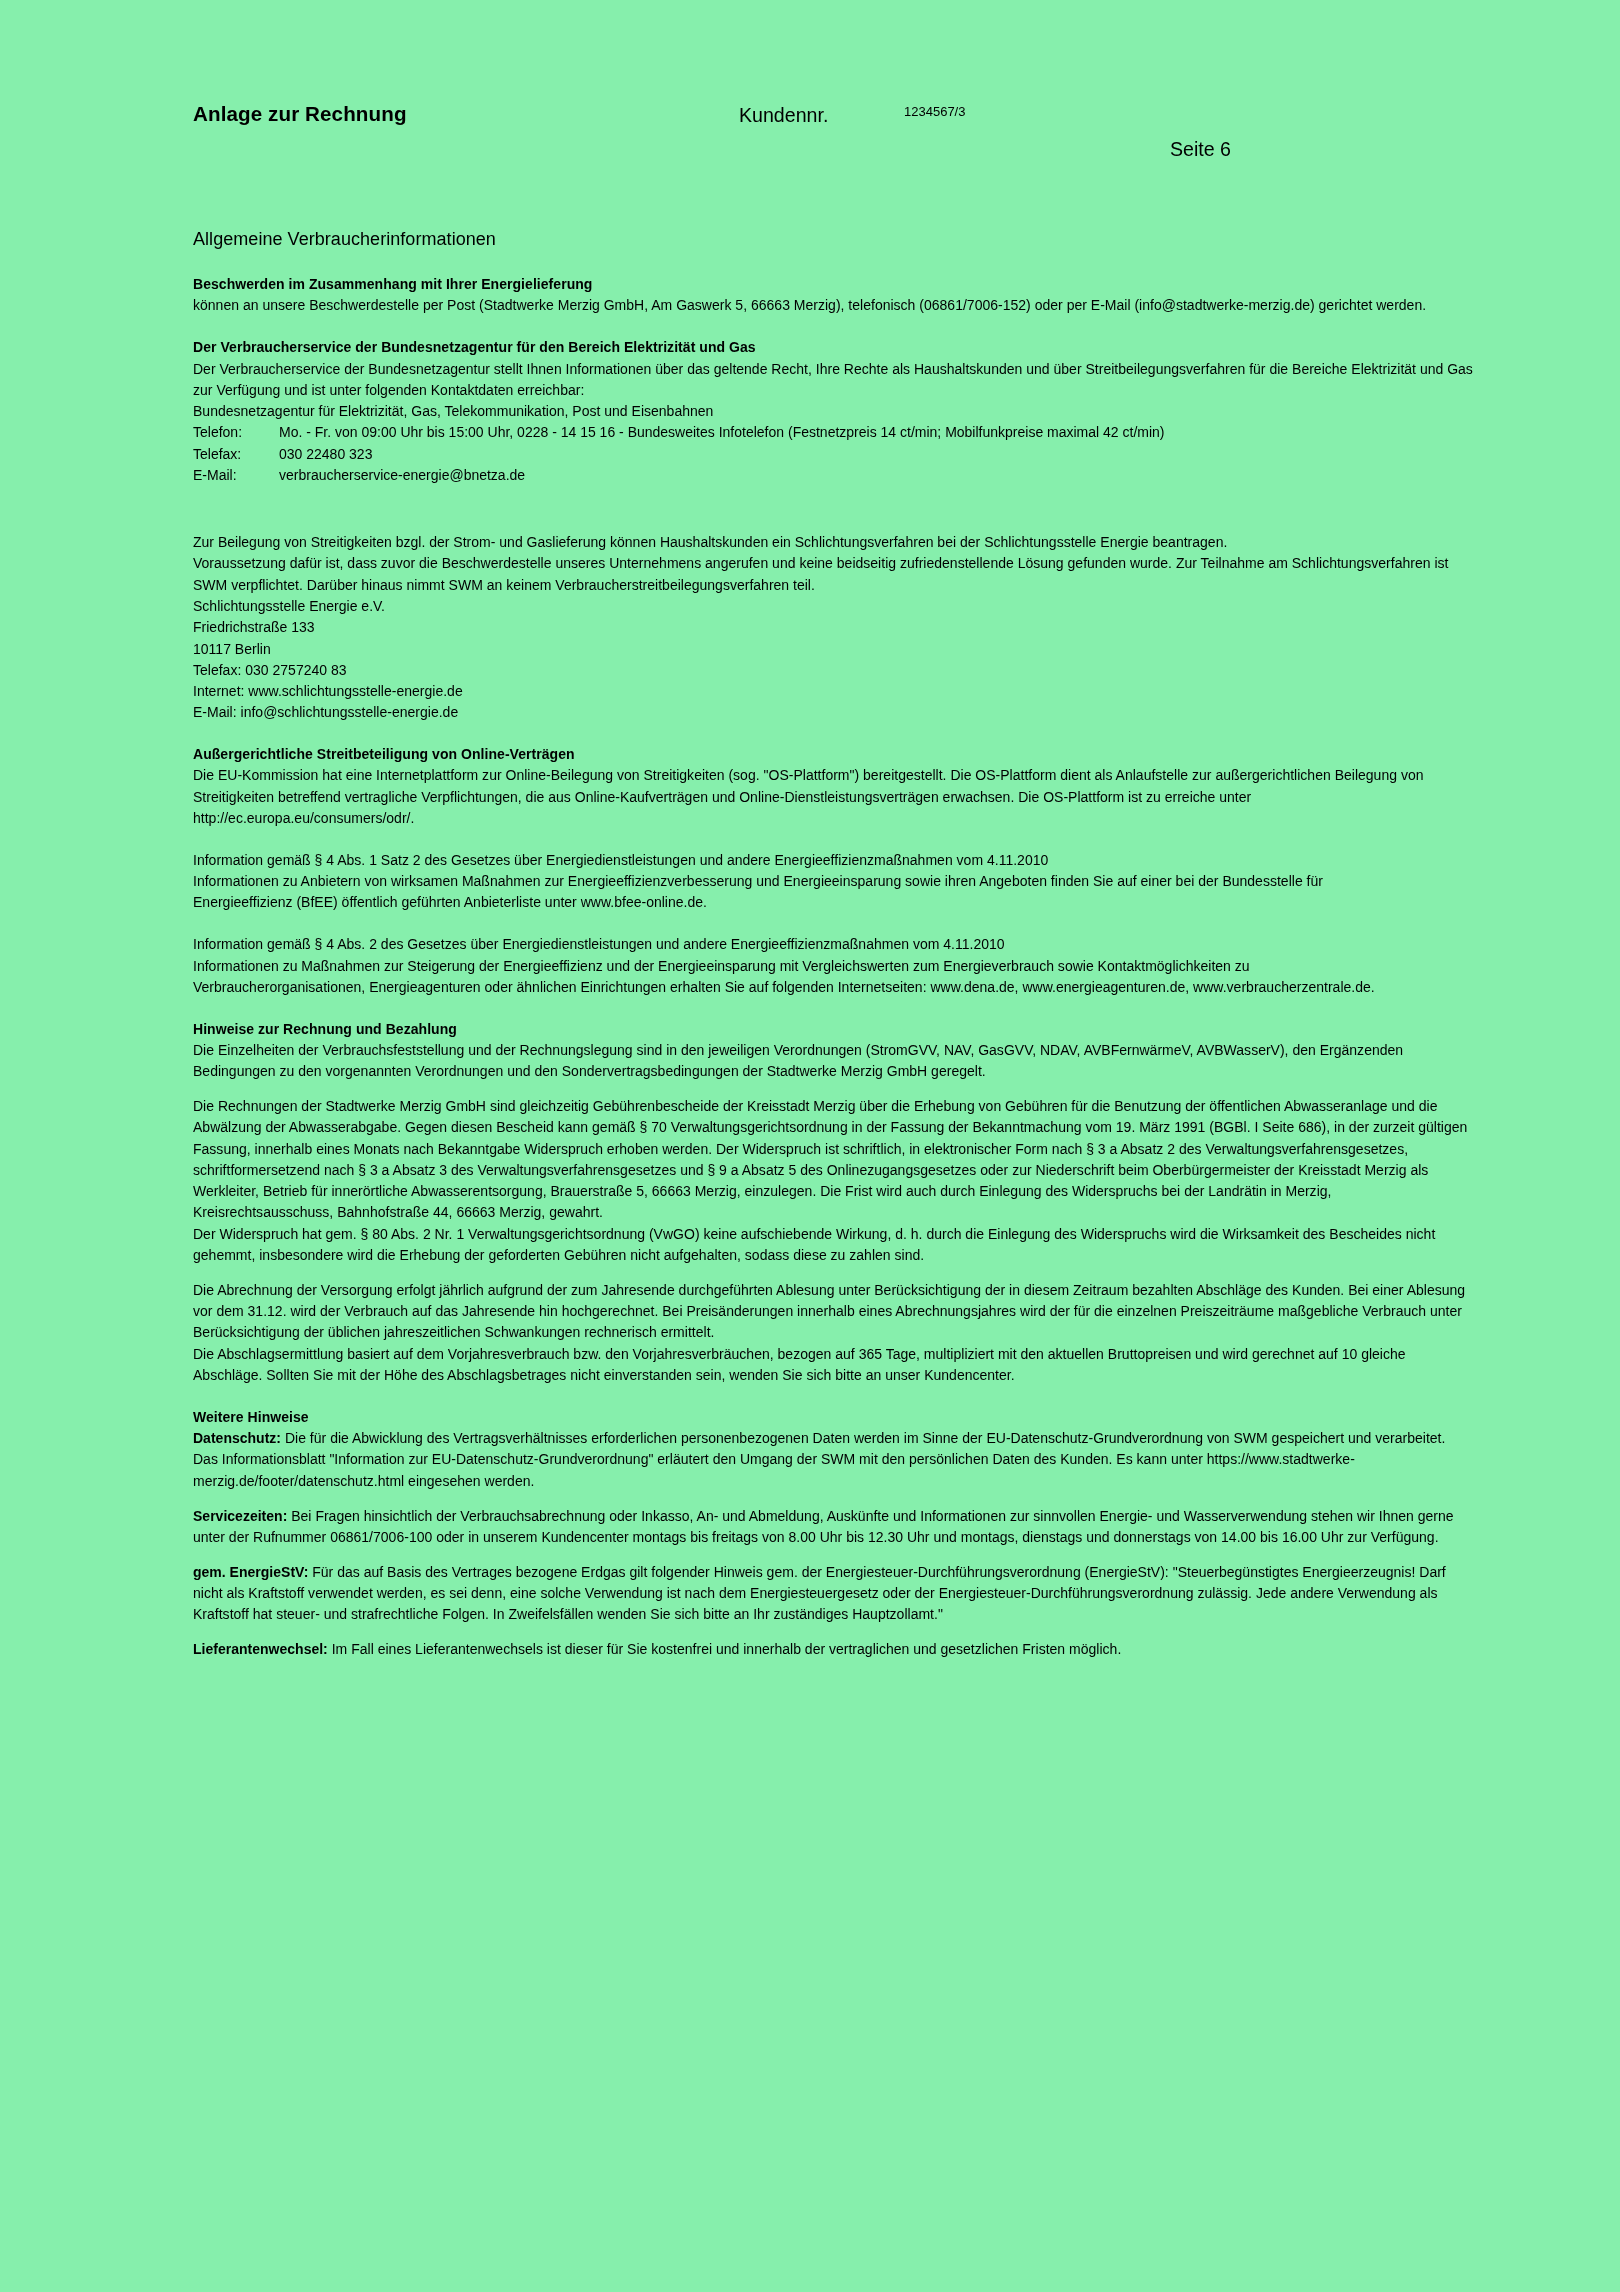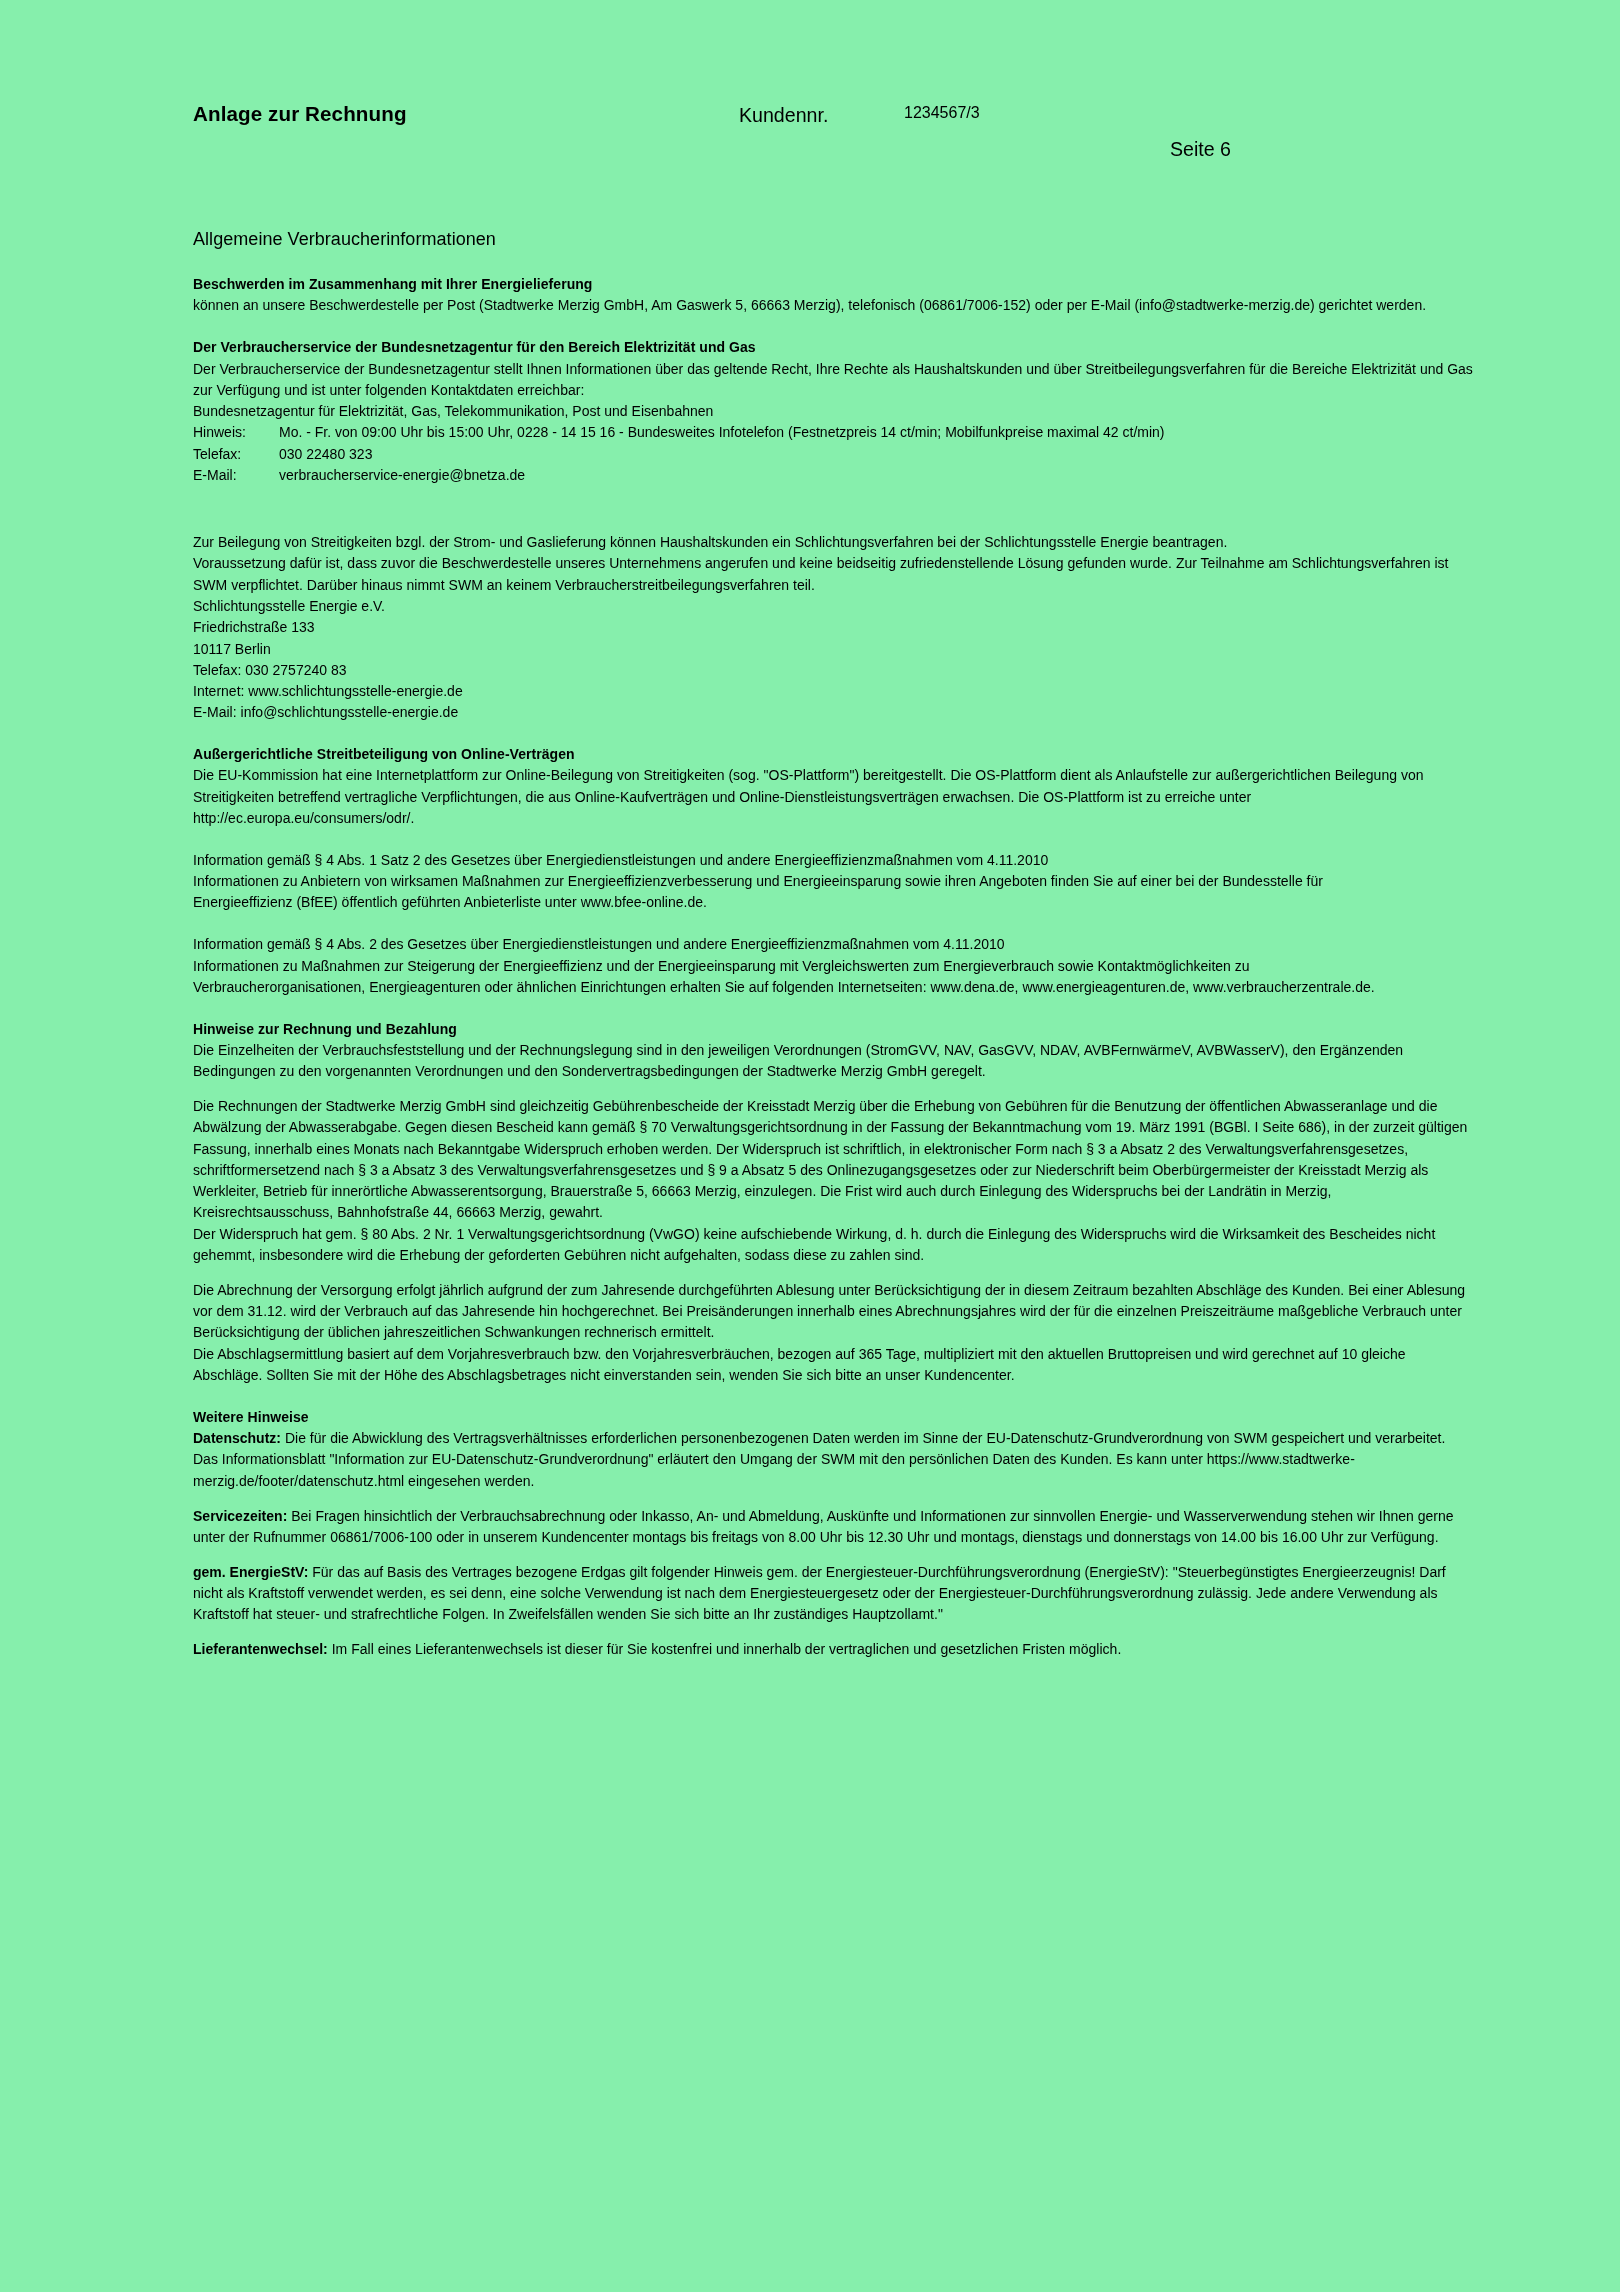--- a/index.html
+++ b/index.html
@@ -44,21 +44,21 @@
     position: absolute;
     left: 546px;
     top: 2px;
     font-size: 19.6px;
     white-space: nowrap;
   }
   .kundennr-value {
     position: absolute;
     left: 711px;
     top: 2px;
-    font-size: 16px;
+    font-size: 13px;
     white-space: nowrap;
   }
   .seite {
     position: absolute;
     left: 977px;
     top: 36px;
     font-size: 19.6px;
     white-space: nowrap;
   }
 
@@ -133,21 +133,21 @@
       <p class="para">können an unsere Beschwerdestelle per Post (Stadtwerke Merzig GmbH, Am Gaswerk 5, 66663 Merzig), telefonisch (06861/7006-152) oder per E-Mail (info@stadtwerke-merzig.de) gerichtet werden.</p>
     </div>
 
     <div class="gap-md"></div>
 
     <div>
       <div class="h-sec">Der Verbraucherservice der Bundesnetzagentur für den Bereich Elektrizität und Gas</div>
       <p class="para">Der Verbraucherservice der Bundesnetzagentur stellt Ihnen Informationen über das geltende Recht, Ihre Rechte als Haushaltskunden und über Streitbeilegungsverfahren für die Bereiche Elektrizität und Gas zur Verfügung und ist unter folgenden Kontaktdaten erreichbar:</p>
       <p class="para">Bundesnetzagentur für Elektrizität, Gas, Telekommunikation, Post und Eisenbahnen</p>
       <div class="kv">
-        <span class="k">Hinweis:</span>
+        <span class="k">Telefon:</span>
         <span class="v">Mo. - Fr. von 09:00 Uhr bis 15:00 Uhr, 0228 - 14 15 16 - Bundesweites Infotelefon (Festnetzpreis 14 ct/min; Mobilfunkpreise maximal 42 ct/min)</span>
       </div>
       <div class="kv">
         <span class="k">Telefax:</span>
         <span class="v">030 22480 323</span>
       </div>
       <div class="kv">
         <span class="k">E-Mail:</span>
         <span class="v">verbraucherservice-energie@bnetza.de</span>
       </div>

